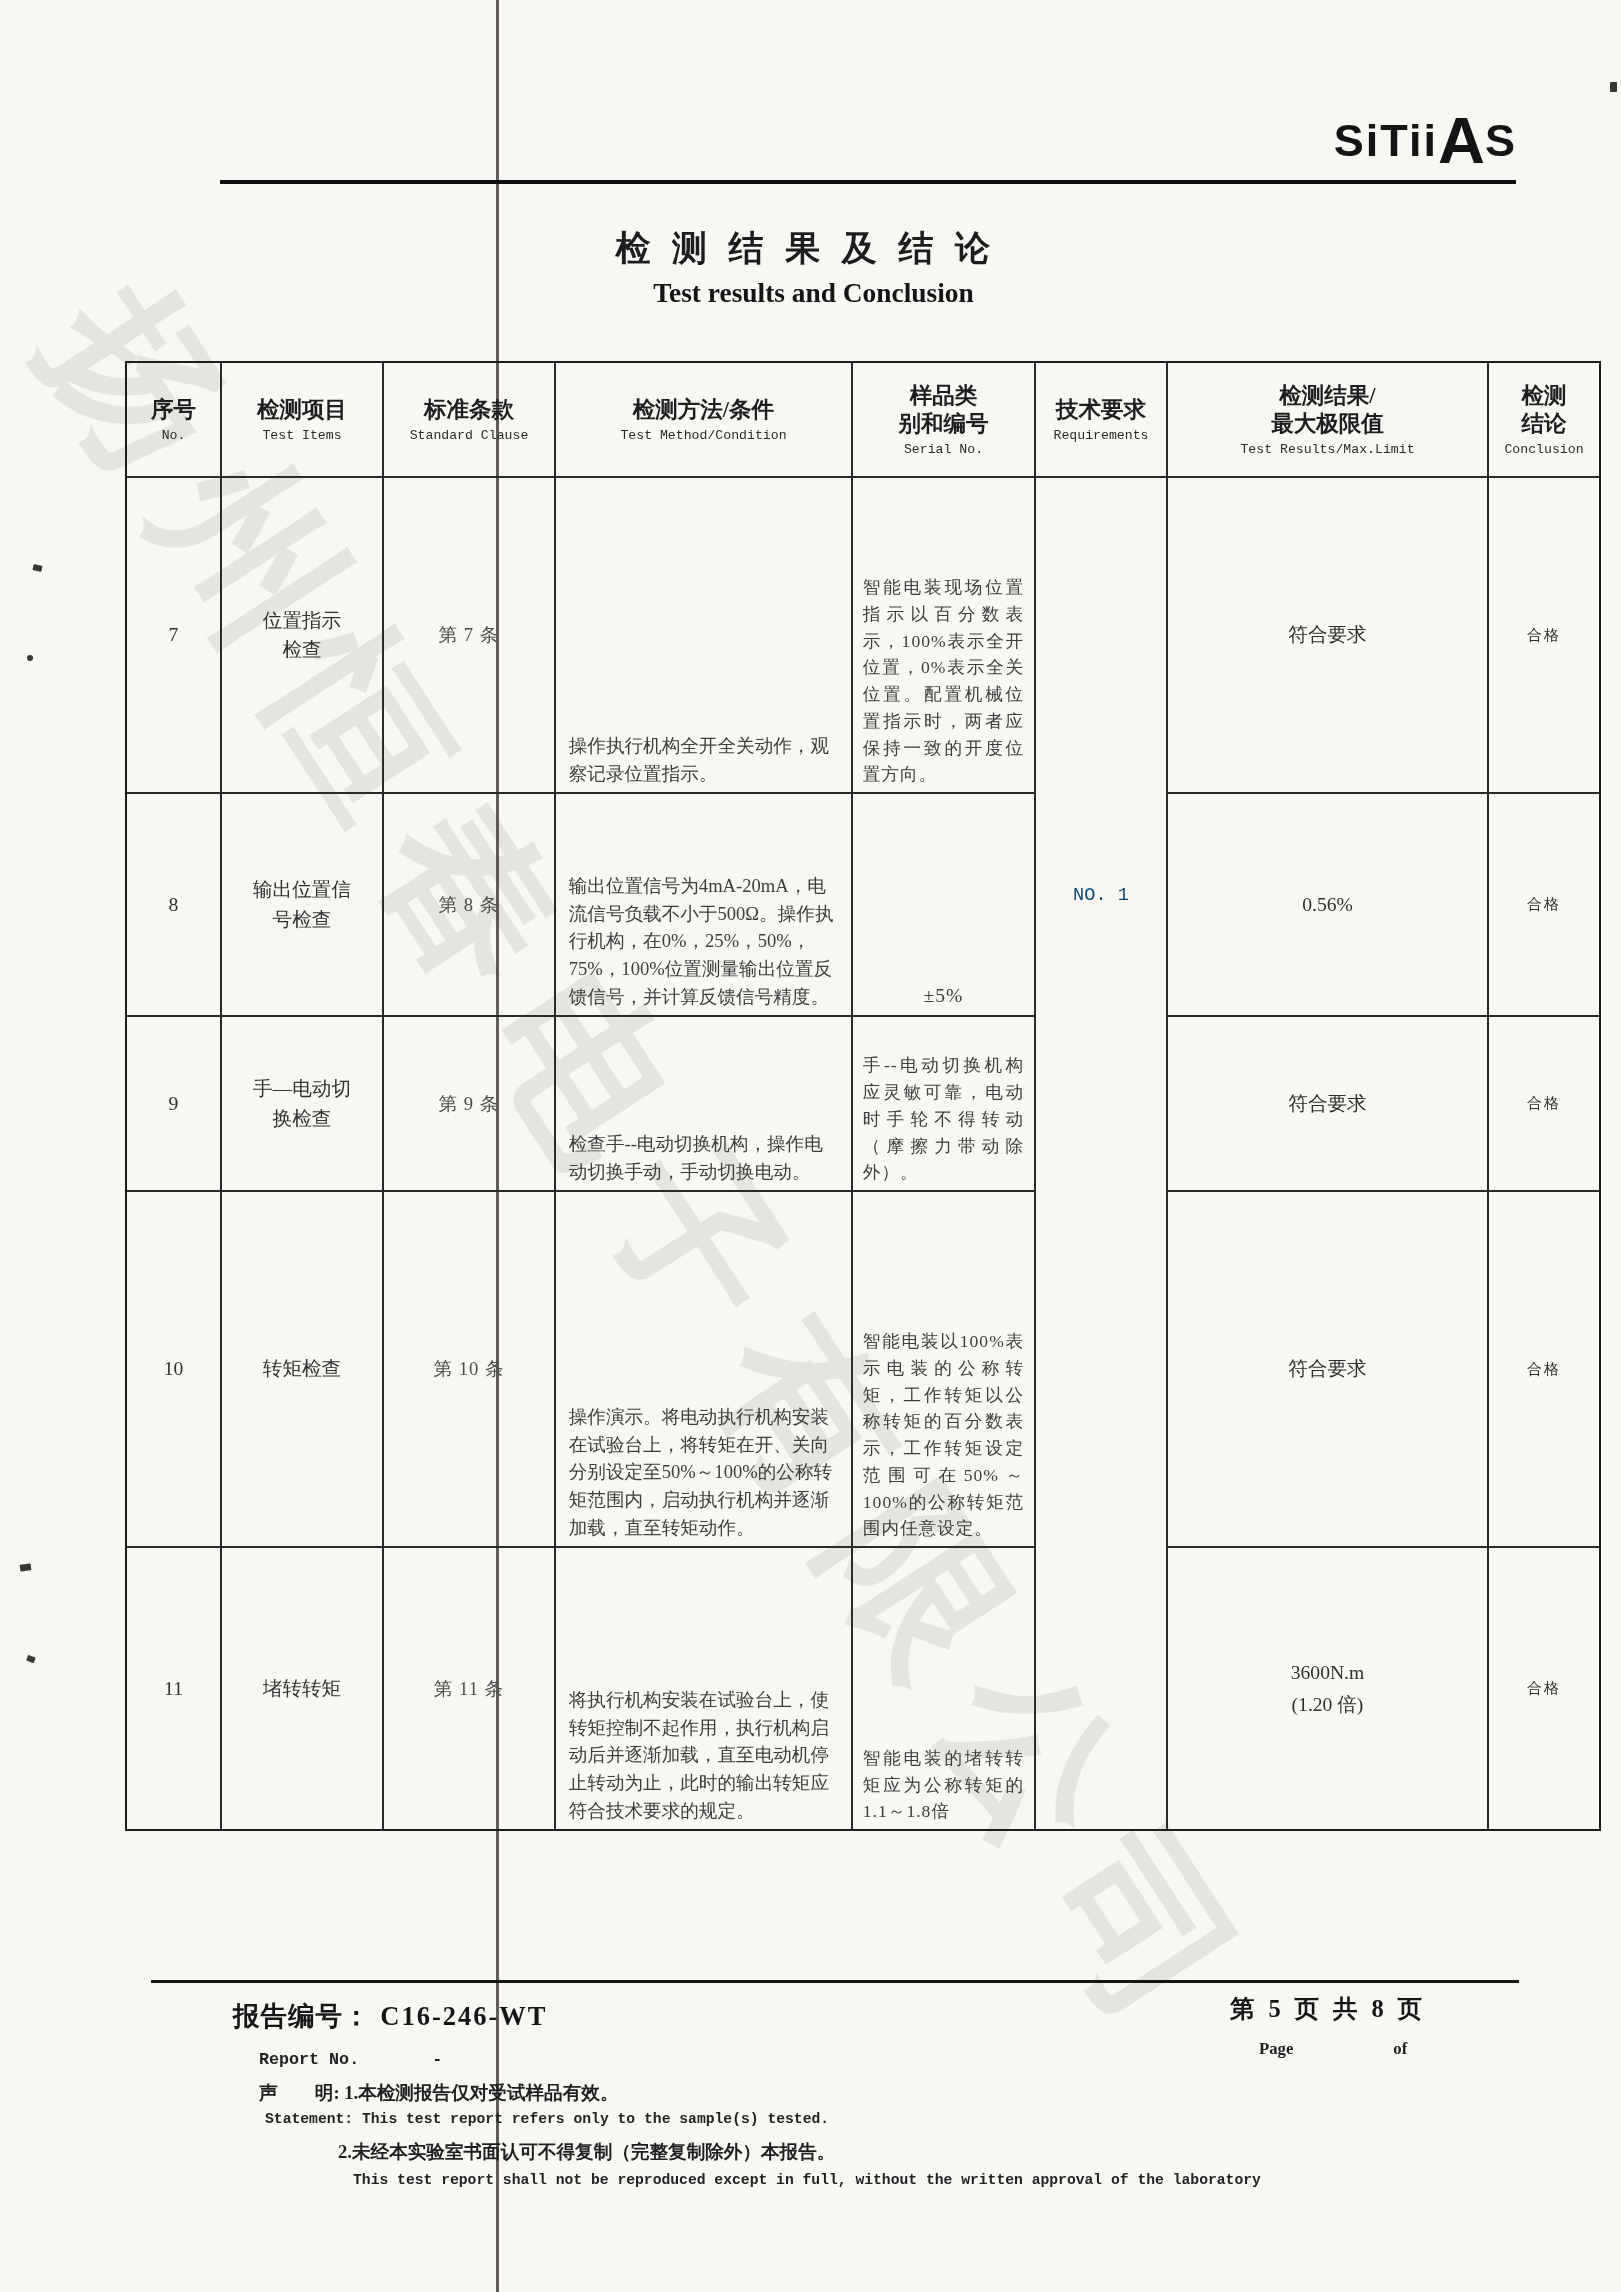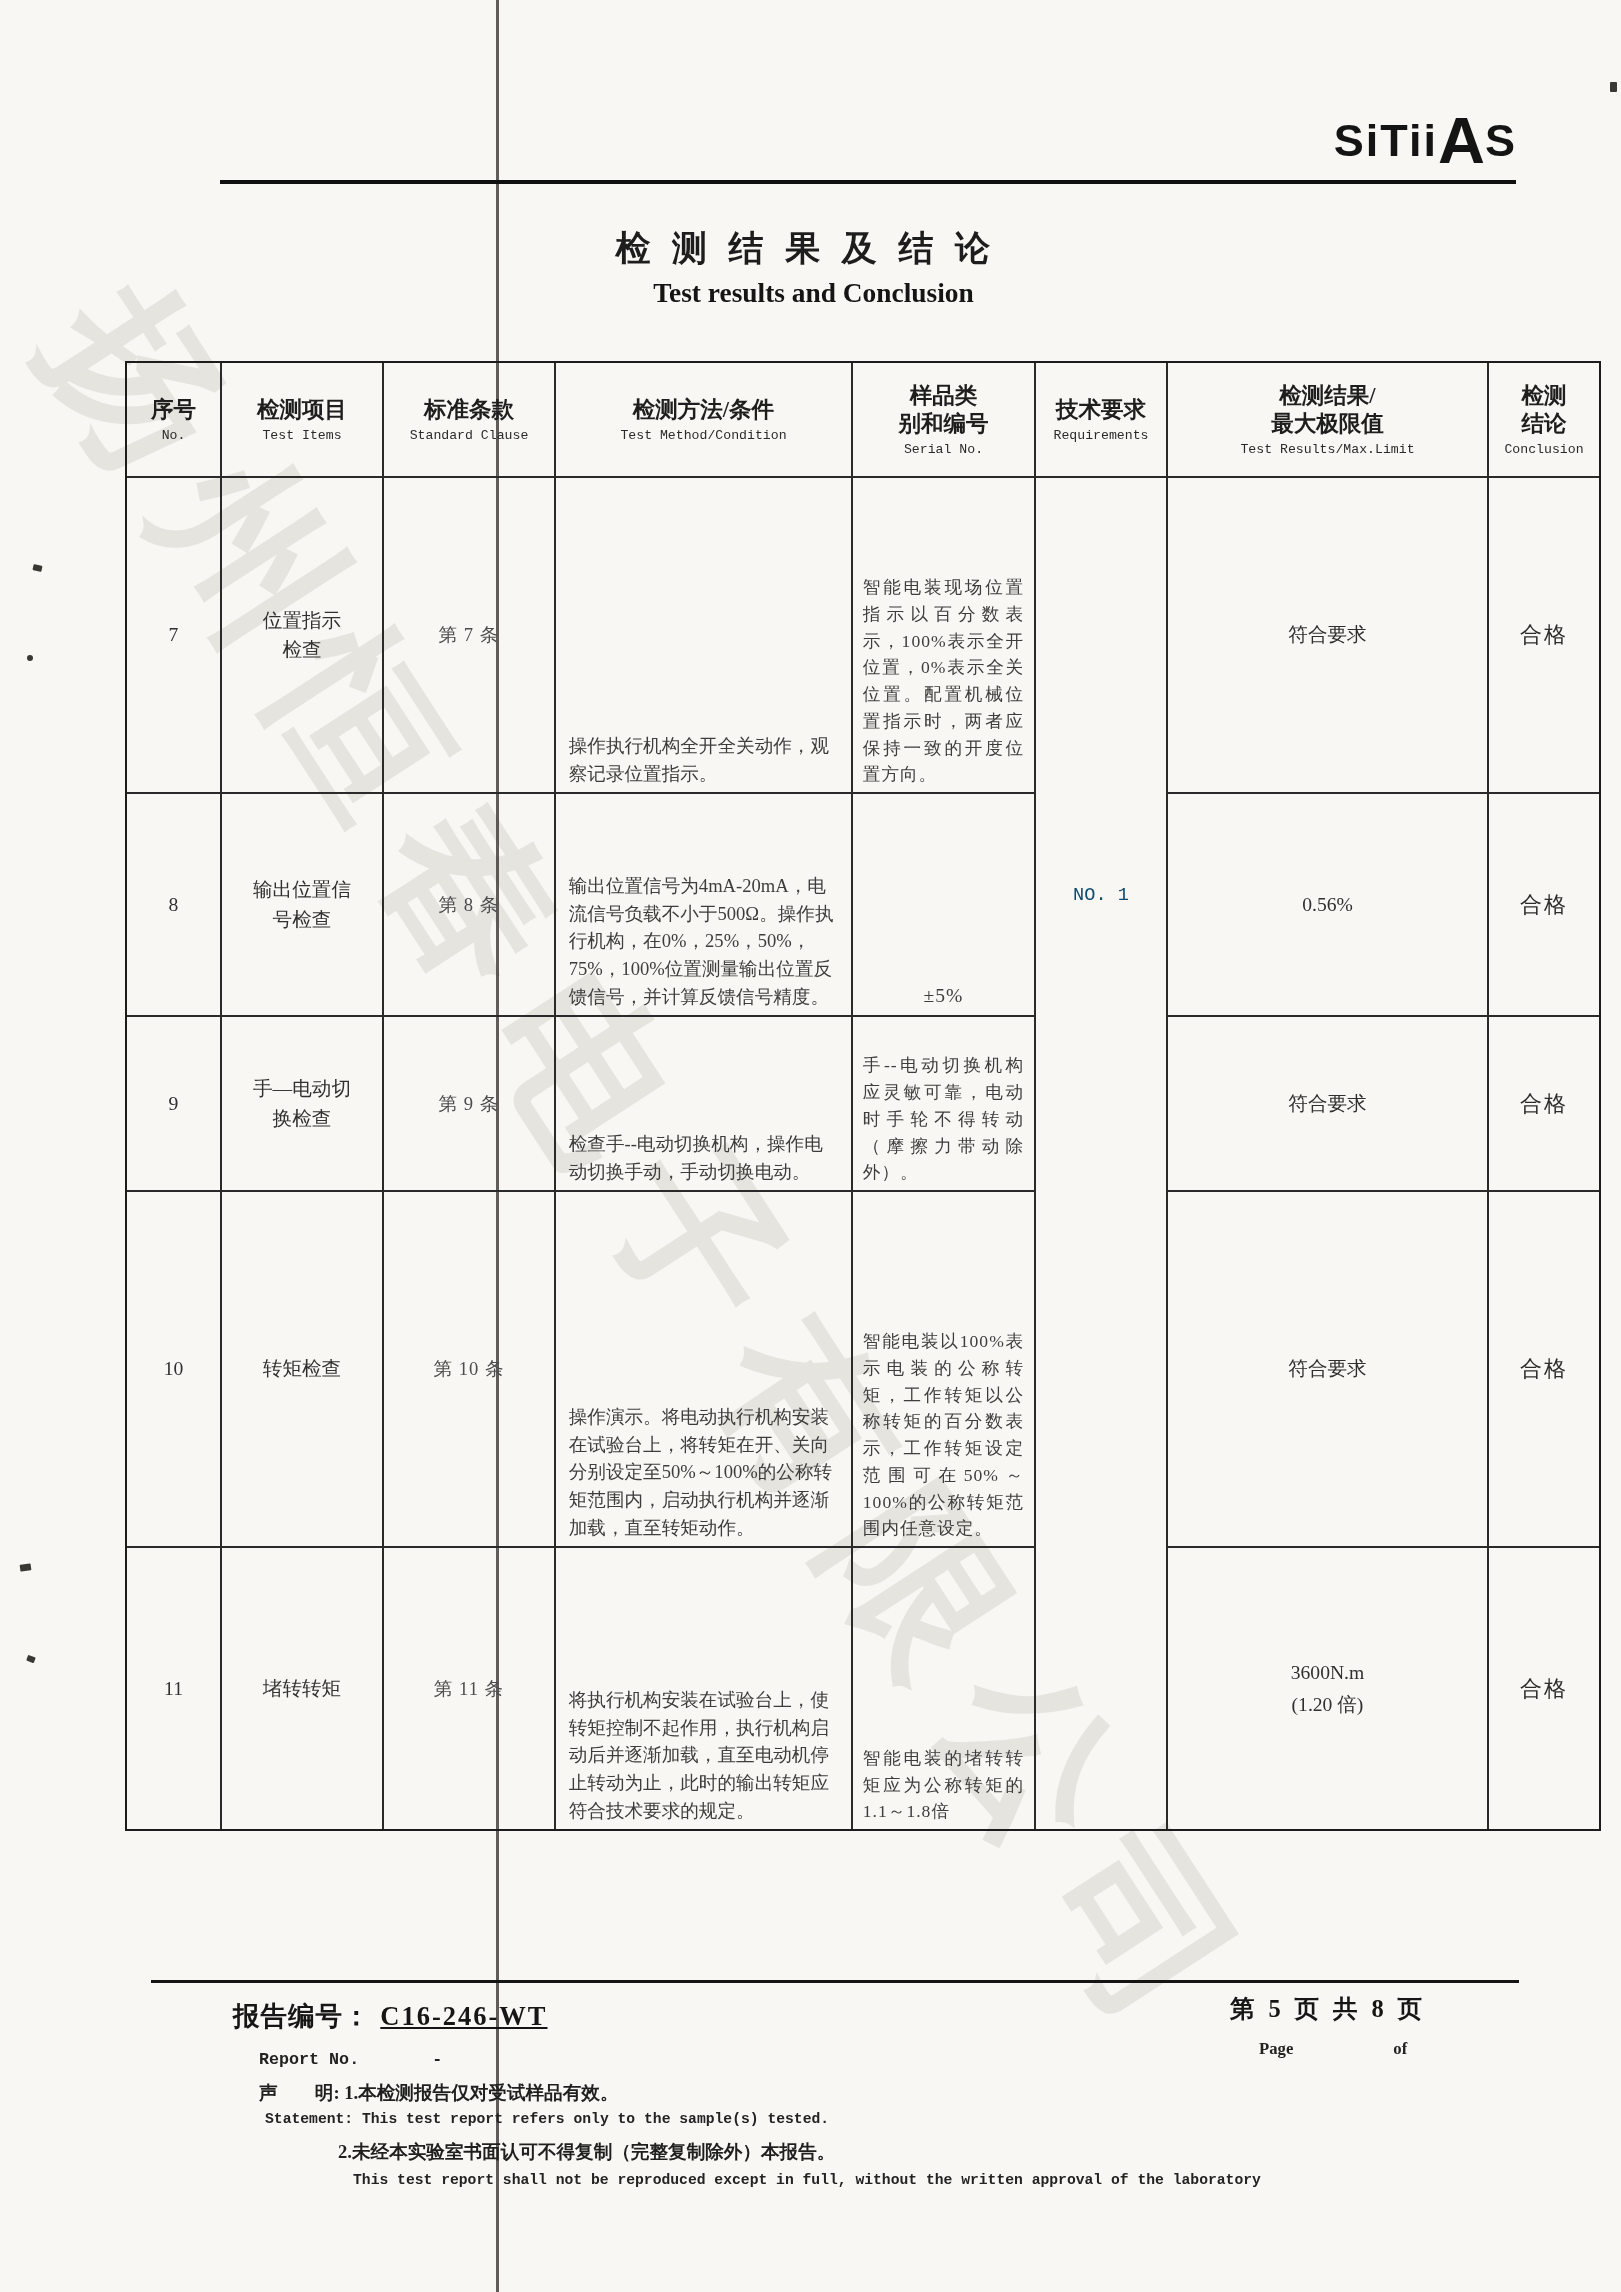--- a/index.html
+++ b/index.html
@@ -54,25 +54,25 @@
   .c-center{font-size:19.6px;text-align:center;line-height:1.5;white-space:pre-line;color:#303030;}
   .c-clause{font-size:18.6px;color:#4c4c4c;letter-spacing:1px;}
   .c-method{align-items:flex-start;justify-content:flex-end;padding:3.9px 12.7px;
     font-size:18.6px;line-height:1.5;text-align:left;color:#3d3d3d;}
   .c-method .txt{display:block;}
   .c-req{padding:3.9px 9.8px;font-size:17.6px;line-height:1.52;text-align:justify;color:#3d3d3d;letter-spacing:1px;justify-content:flex-end;}
   .c-req .txt{display:block;width:100%;}
   .c-serial{grid-column:6;grid-row:2/7;border-bottom:none;justify-content:flex-start;padding-top:407px;
     font-size:18.6px;font-family:"Liberation Mono","DejaVu Sans Mono",monospace;color:#0c4a6e;}
   .c-result{font-size:19.6px;white-space:pre-line;text-align:center;line-height:1.6;color:#2f2f2f;}
-  .c-concl{font-size:22px;color:#2c2c2c;letter-spacing:2px;}
+  .c-concl{font-size:15px;color:#2c2c2c;letter-spacing:2px;}
   
   .footer-rule{position:absolute;left:151px;top:1980px;width:1368px;height:2.9px;background:#151515;}
   .f-report{position:absolute;left:233px;top:1998px;font-size:26.5px;font-weight:700;color:#161616;letter-spacing:1px;}
-  .f-report .no{font-family:"Liberation Serif","DejaVu Serif",serif;letter-spacing:2px;margin-left:9.8px;text-decoration:underline;}
+  .f-report .no{font-family:"Liberation Serif","DejaVu Serif",serif;letter-spacing:2px;margin-left:9.8px;}
   .f-report-en{position:absolute;left:259px;top:2050px;font-size:16.7px;font-weight:700;
     font-family:"Liberation Mono","DejaVu Sans Mono",monospace;color:#222;}
   .f-report-en .dash{margin-left:73px;}
   .f-stmt1{position:absolute;left:259px;top:2080px;font-size:18.6px;font-weight:700;color:#1f1f1f;}
   .f-stmt1-en{position:absolute;left:265px;top:2111px;font-size:14.7px;font-weight:700;
     font-family:"Liberation Mono","DejaVu Sans Mono",monospace;color:#232323;}
   .f-stmt2{position:absolute;left:338px;top:2139px;font-size:18.6px;font-weight:700;color:#1f1f1f;}
   .f-stmt2-en{position:absolute;left:353px;top:2172px;font-size:14.7px;font-weight:700;
     font-family:"Liberation Mono","DejaVu Sans Mono",monospace;color:#232323;}
   .f-page{position:absolute;left:1230px;top:1992px;font-size:24.5px;font-weight:700;letter-spacing:3.9px;color:#161616;}

